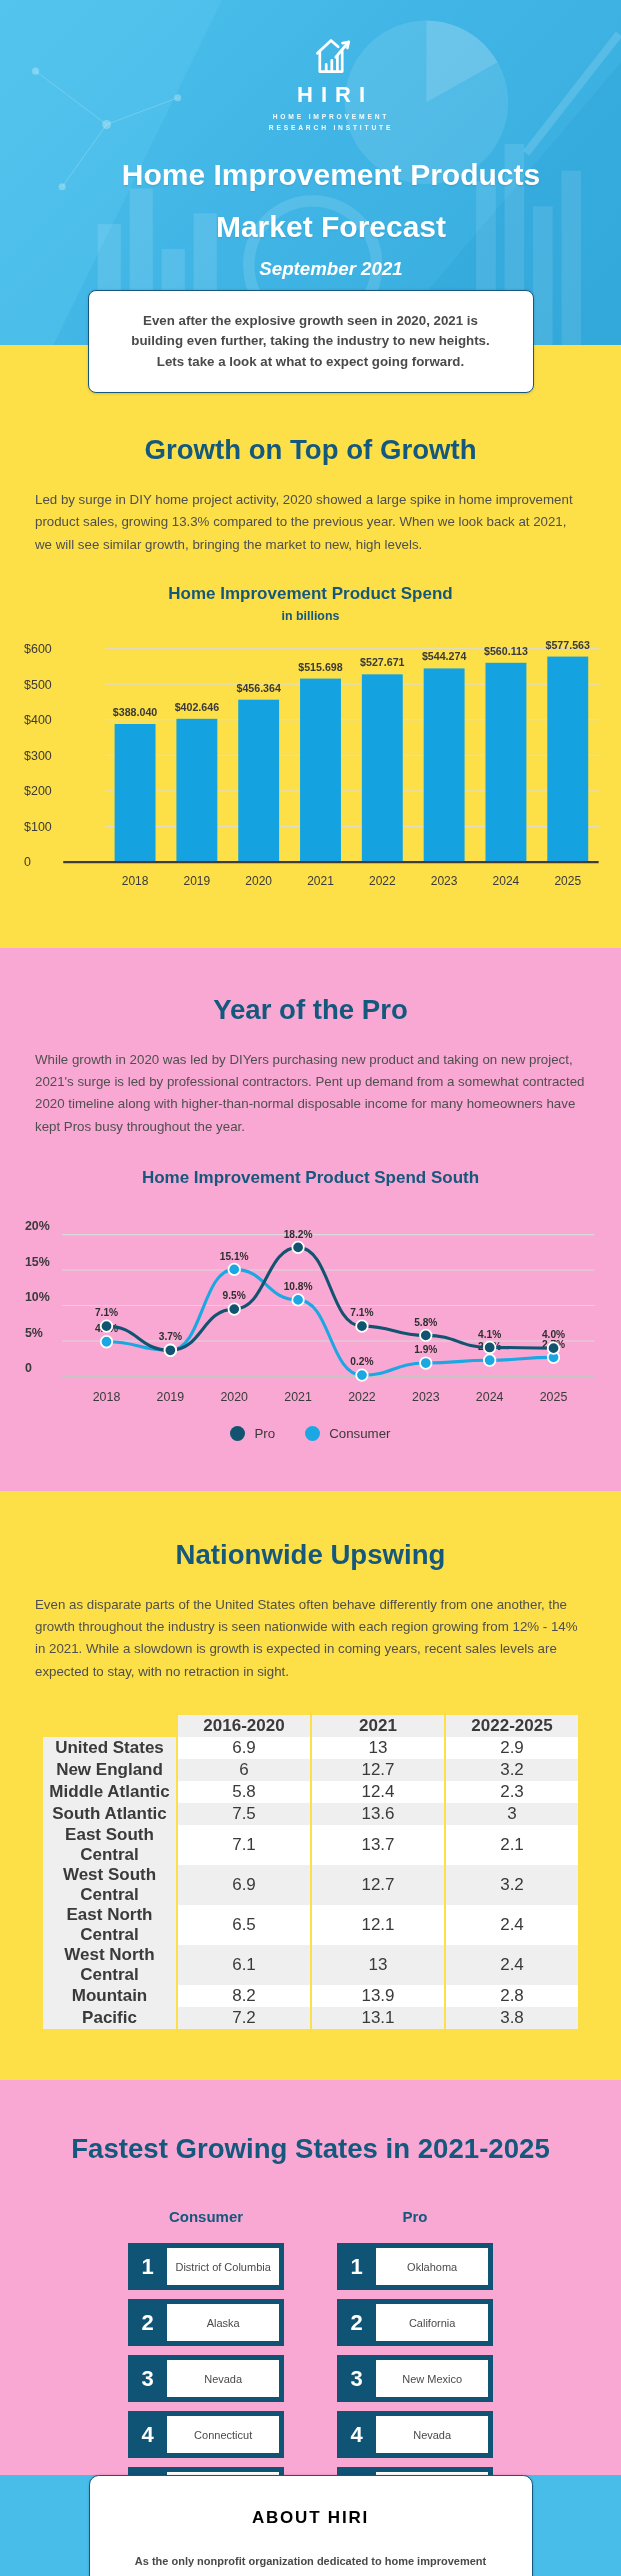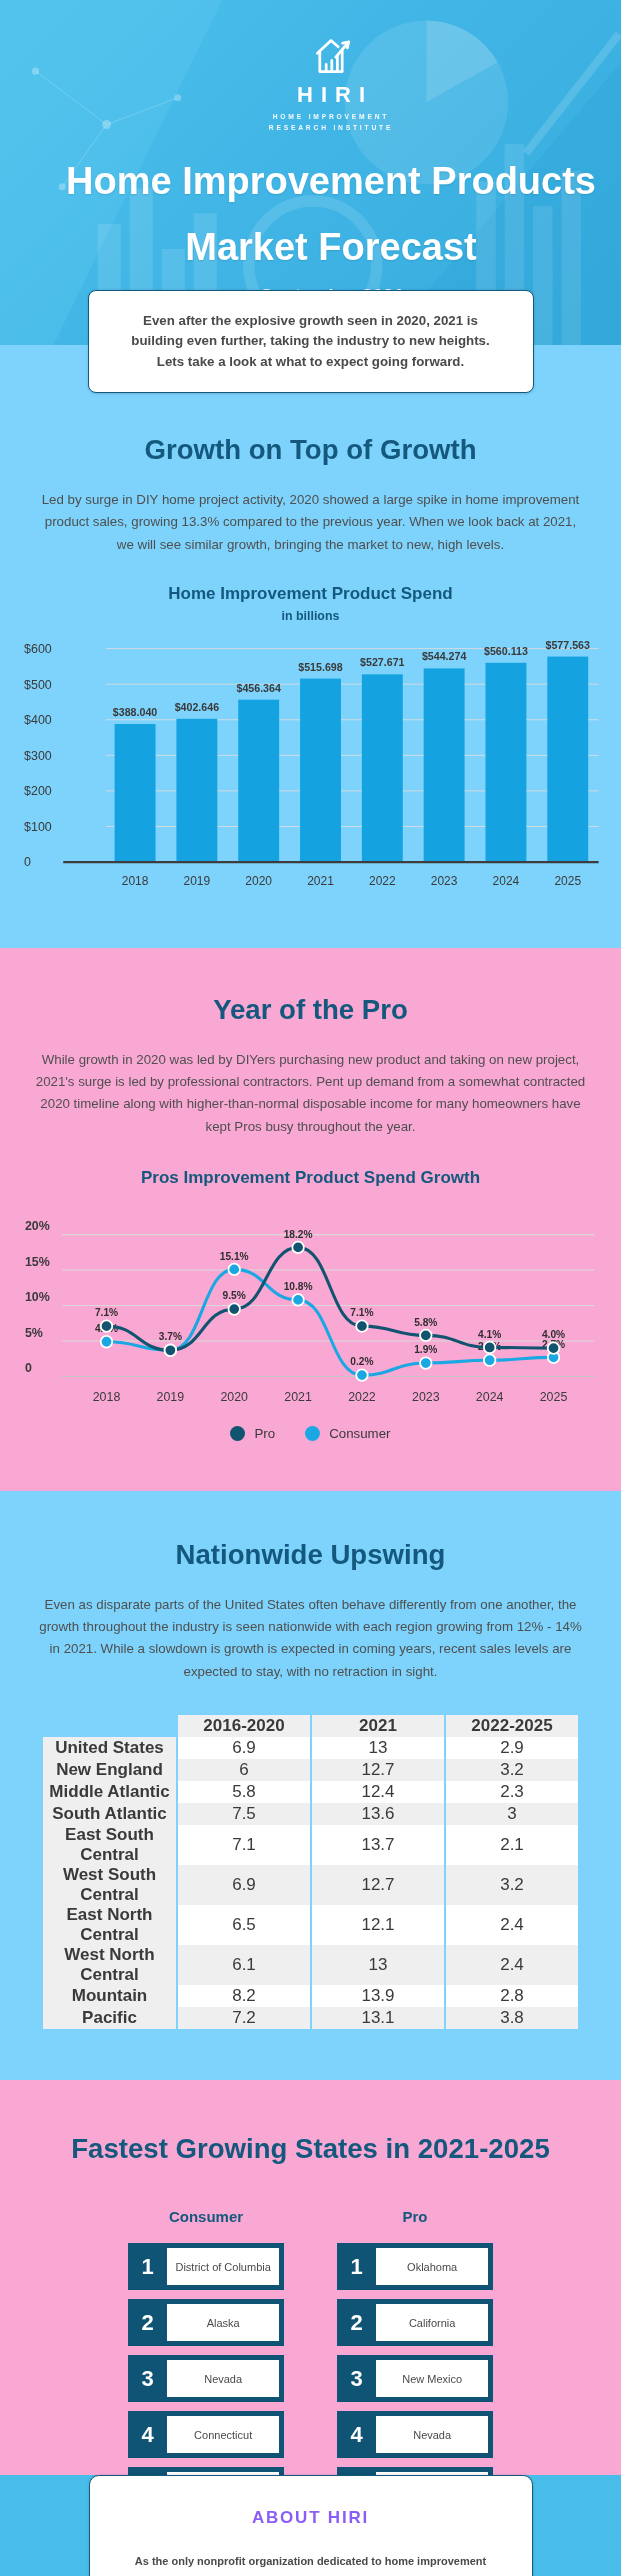--- a/index.html
+++ b/index.html
@@ -6,31 +6,31 @@
   body { background:#fff; font-family:"Liberation Sans","DejaVu Sans",sans-serif; }
   .page { width:621px; margin:0 auto; overflow:hidden; background:#fff; }
 
   
   .hero { position:relative; height:345px; background:linear-gradient(135deg,#4ec2ec 0%,#41b6e6 45%,#35abdd 100%); overflow:hidden;padding-left:41px; }
   .hero-art { position:absolute; inset:0; width:100%; height:100%; }
   .hero-content { position:relative; z-index:2; text-align:center; color:#fff; padding-top:30px; }
   .logo-icon { width:48px; height:48px; display:block; margin:0 auto 3.6px; }
   .logo-word { font-size:22px; font-weight:bold; letter-spacing:8px; text-indent:8px; }
   .logo-tagline { font-size:6.7px; letter-spacing:2.8px; margin-top:4.4px; line-height:1.6; font-weight:bold; opacity:.95; }
-  .hero-title { font-size:38px; font-weight:bold; line-height:1.72; margin-top:16px; text-shadow:0 0.9px 1.8px rgba(0,60,90,.15); }
+  .hero-title { font-size:30px; font-weight:bold; line-height:1.72; margin-top:16px; text-shadow:0 0.9px 1.8px rgba(0,60,90,.15); }
   .hero-date { font-size:18.7px; font-weight:bold; font-style:italic; margin-top:5.3px; }
 
   
   .intro-wrap { position:relative; z-index:3; margin-top:-55px; display:flex; justify-content:center; }
   .intro-box { width:446px; background:#fff; border:1.8px solid #14587D; border-radius:8px; padding:19.6px 30px; text-align:center; font-size:13.3px; font-weight:bold; color:#4a4a4a; line-height:1.55; box-shadow:0 0.9px 2.7px rgba(0,40,70,.18); }
 
   
   .section-heading { text-align:center; font-size:27.6px; font-weight:bold; color:#14587D; }
-  .section-para { width:551px; margin:23px auto 0; text-align:center; font-size:13.3px; color:#4f4f4f; line-height:1.68; }
-  .white-section { background:#7dd3fc; padding:41px 0 52px; }
+  .section-para { width:551px; margin:23px auto 0; font-size:13.3px; color:#4f4f4f; line-height:1.68; }
+  .white-section { background:#fde047; padding:41px 0 52px; }
   .gray-section { background:#f9a8d4; padding:46px 0 50px; }
 
   .chart-block { margin-top:28px; text-align:center; }
   .chart-title { font-size:17px; font-weight:bold; color:#14587D; }
   .chart-subtitle { font-size:12.4px; font-weight:bold; color:#14587D; margin-top:5.3px; }
   .chart-svg { display:block; margin:12.4px auto 0; }
 
   .legend { display:flex; justify-content:center; gap:30px; margin-top:14.2px; }
   .legend-item { display:flex; align-items:center; gap:9px; font-size:13.3px; color:#3a3a3a; }
   .legend-dot { width:15px; height:15px; border-radius:50%; }
@@ -48,21 +48,21 @@
   .ranks { display:flex; justify-content:center; gap:53px; margin-top:43px; }
   .rank-col { width:156px; }
   .rank-col-title { text-align:center; font-size:15px; font-weight:bold; color:#14587D; margin-bottom:18px; }
   .rank-item { display:flex; align-items:stretch; height:47px; margin-bottom:9px; background:#0F5375; border:1.8px solid #0F5375; }
   .rank-num { width:37px; display:flex; align-items:center; justify-content:center; color:#fff; font-size:22px; font-weight:bold; background:#0F5375; }
   .rank-label { flex:1; margin:2.7px 2.7px 2.7px 0; background:#fff; border:0.9px solid #0F5375; display:flex; align-items:center; justify-content:center; font-size:11px; color:#4a4a4a; text-align:center; padding:0 5.3px; }
 
   
   .footer { background:#49BDE9; padding:0 0 21.3px; position:relative; }
   .about-box { position:relative; z-index:2; width:444px; margin:-96px auto 0; background:#fff; border:1.8px solid #14587D; border-radius:9.8px; padding:32px 39px 36px; text-align:center; box-shadow:0 0.9px 2.7px rgba(0,40,70,.2); }
-  .about-heading { font-size:17px; font-weight:bold; letter-spacing:1.8px; color:#8b5cf6; }
+  .about-heading { font-size:17px; font-weight:bold; letter-spacing:1.8px; color:#000000; }
   .about-para { margin-top:23px; font-size:11px; color:#4a4a4a; line-height:1.9; font-weight:bold; }
 </style>
 </head>
 <body>
 
 <div class="page">
 
   <div class="hero">
     <svg class="hero-art" viewBox="0 0 699 388" preserveAspectRatio="none">
       <polygon points="0,0 250,0 60,388 0,388" fill="#5cc8ef" opacity="0.38"></polygon>
@@ -171,21 +171,21 @@
           <text x="619.25" y="280" text-anchor="middle" font-size="13.5" fill="#3a3a3a">2025</text>
           <line x1="52" y1="254" x2="654" y2="254" stroke="#3d3d3d" stroke-width="2.5"></line>
         </svg>
     </div>
   </div>
 
   <div class="gray-section">
     <h2 class="section-heading">Year of the Pro</h2>
     <p class="section-para">While growth in 2020 was led by DIYers purchasing new product and taking on new project, 2021's surge is led by professional contractors. Pent up demand from a somewhat contracted 2020 timeline along with higher-than-normal disposable income for many homeowners have kept Pros busy throughout the year.</p>
     <div class="chart-block" style="margin-top:30px;">
-      <div class="chart-title">Pros Improvement Product Spend Growth</div>
+      <div class="chart-title">Home Improvement Product Spend South</div>
       <svg id="line-chart" class="chart-svg" style="margin-top:19.6px;" width="587" height="204" viewBox="0 0 660 230">
           <line x1="50" y1="30" x2="650" y2="30" stroke="#d9d9d9" stroke-width="1.2"></line>
           <text x="8" y="25" font-size="14" font-weight="bold" fill="#3a3a3a">20%</text>
           <line x1="50" y1="70" x2="650" y2="70" stroke="#d9d9d9" stroke-width="1.2"></line>
           <text x="8" y="65" font-size="14" font-weight="bold" fill="#3a3a3a">15%</text>
           <line x1="50" y1="110" x2="650" y2="110" stroke="#d9d9d9" stroke-width="1.2"></line>
           <text x="8" y="105" font-size="14" font-weight="bold" fill="#3a3a3a">10%</text>
           <line x1="50" y1="150" x2="650" y2="150" stroke="#d9d9d9" stroke-width="1.2"></line>
           <text x="8" y="145" font-size="14" font-weight="bold" fill="#3a3a3a">5%</text>
           <line x1="50" y1="190" x2="650" y2="190" stroke="#c6c6c6" stroke-width="1.2"></line>

